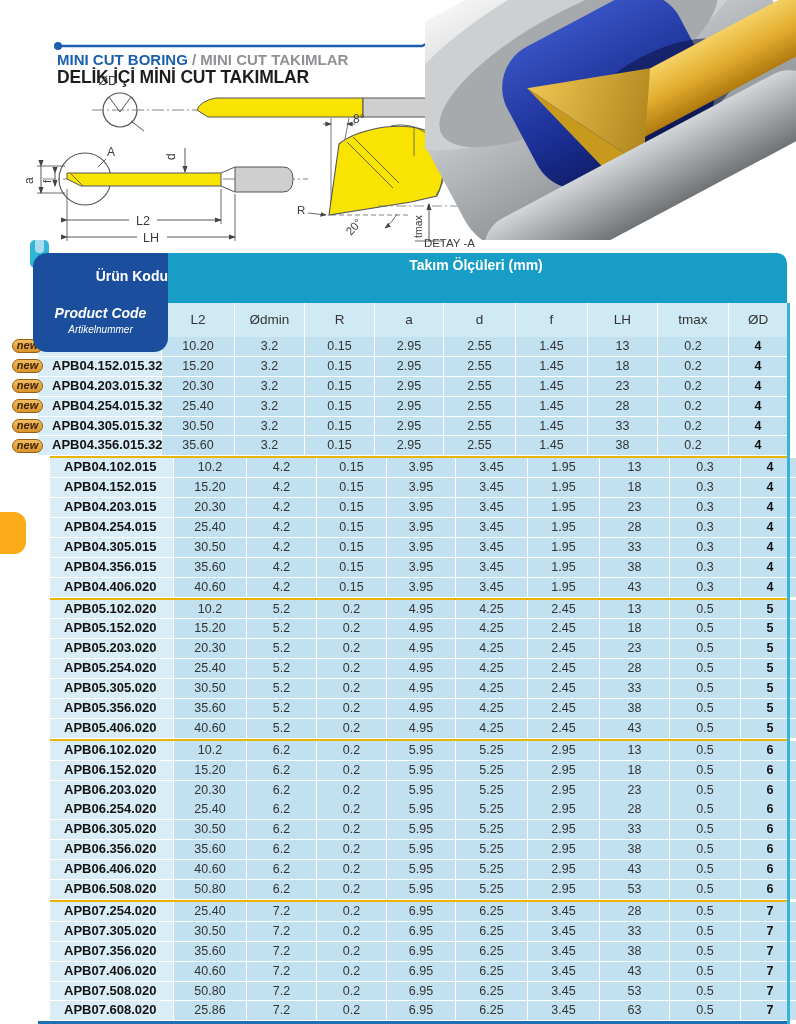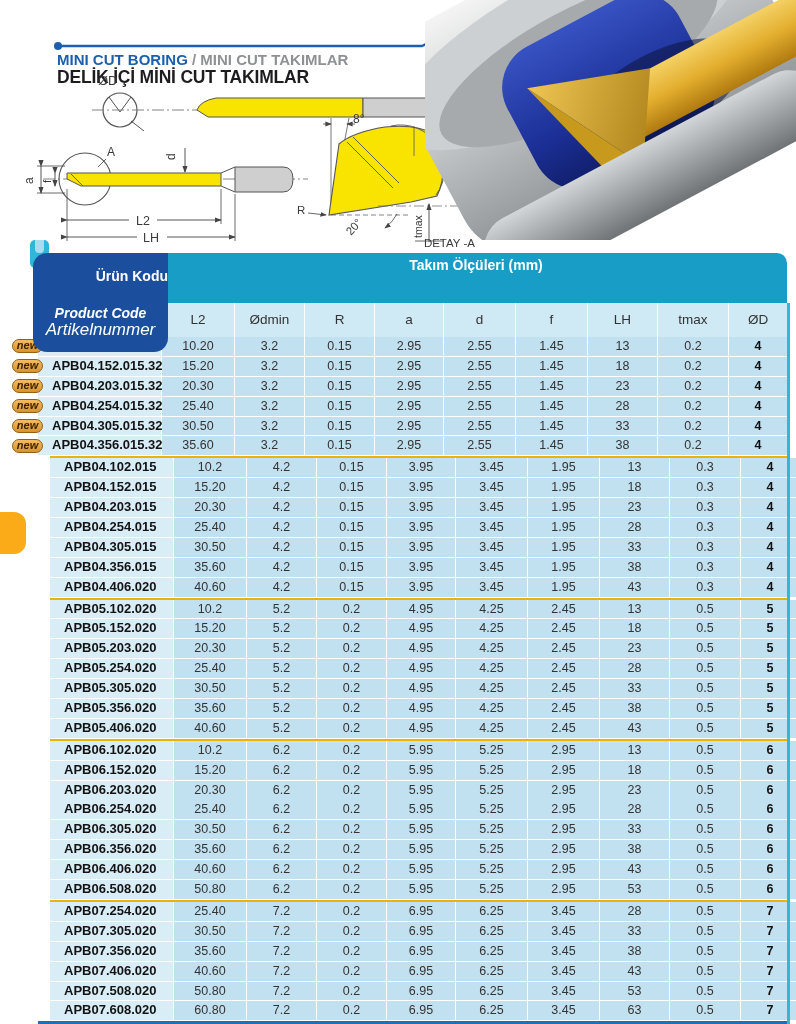--- a/index.html
+++ b/index.html
@@ -52,21 +52,21 @@
     border-left:1px solid #fff; }
   .colrow .ph { background:transparent; border-left:none; }
 
   .product-head {
     position:absolute; left:-5px; top:0; width:135px; height:84px; z-index:3;
     background:#1b4f9e; border-radius:14px 0 14px 14px; color:#fff; text-align:center;
     padding-top:15px;
   }
   .product-head .l1 { font-size:14px; font-weight:bold; line-height:17px;text-align:right; }
   .product-head .l2 { font-size:14px; font-weight:bold; font-style:italic; line-height:17px;margin-top:20px; }
-  .product-head .l3 { font-size:17px; font-style:italic; line-height:16px; }
+  .product-head .l3 { font-size:10px; font-style:italic; line-height:16px; }
 
   #bookmark-icon { position:absolute; left:-8px; top:-13px; width:19px; height:28px;
     background:#30b6d9; border-radius:5px; z-index:2; }
   #bookmark-icon:after { content:""; position:absolute; left:5px; top:0; width:9px; height:13px;
     background:#a9dcee; border-radius:0 0 4px 4px; }
 
   .tbody { position:relative; border-bottom:3px solid #1e6fb4; }
   .cyan-edge { position:absolute; top:50px; right:-3px; bottom:-3px; width:3px;
     background:#35b6d9; z-index:1; }
 
@@ -651,21 +651,21 @@
             <div class="cell val c2">0.2</div>
             <div class="cell val c3">6.95</div>
             <div class="cell val c4">6.25</div>
             <div class="cell val c5">3.45</div>
             <div class="cell val c6">53</div>
             <div class="cell val c7">0.5</div>
             <div class="cell val c8">7</div>
           </div>
           <div class="trow">
             <div class="cell product"><span>APB07.608.020</span></div>
-            <div class="cell val c0">60.80</div>
+            <div class="cell val c0">25.86</div>
             <div class="cell val c1">7.2</div>
             <div class="cell val c2">0.2</div>
             <div class="cell val c3">6.95</div>
             <div class="cell val c4">6.25</div>
             <div class="cell val c5">3.45</div>
             <div class="cell val c6">63</div>
             <div class="cell val c7">0.5</div>
             <div class="cell val c8">7</div>
           </div>
         </div>

